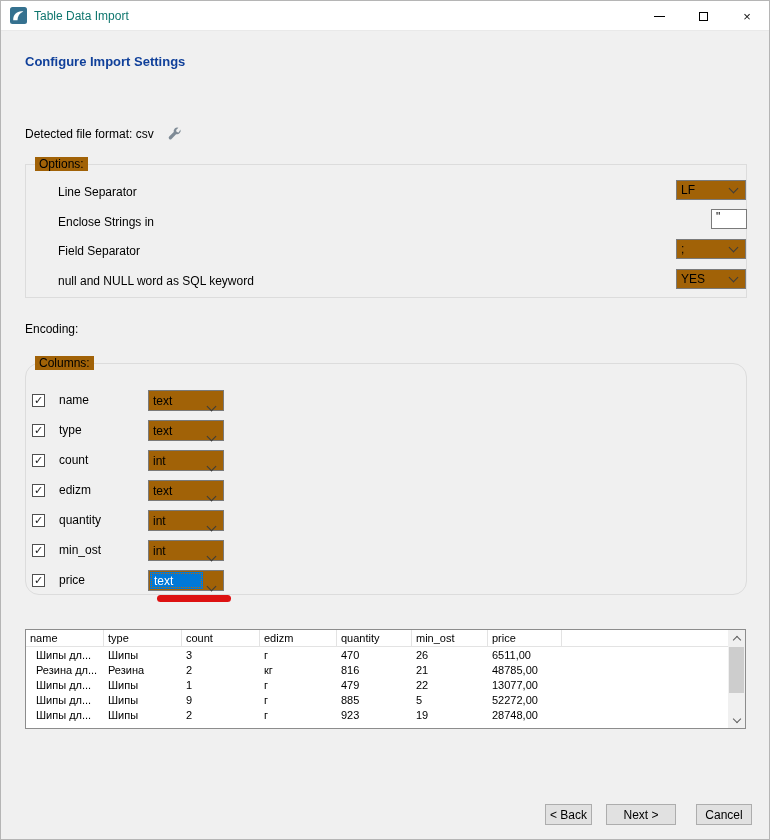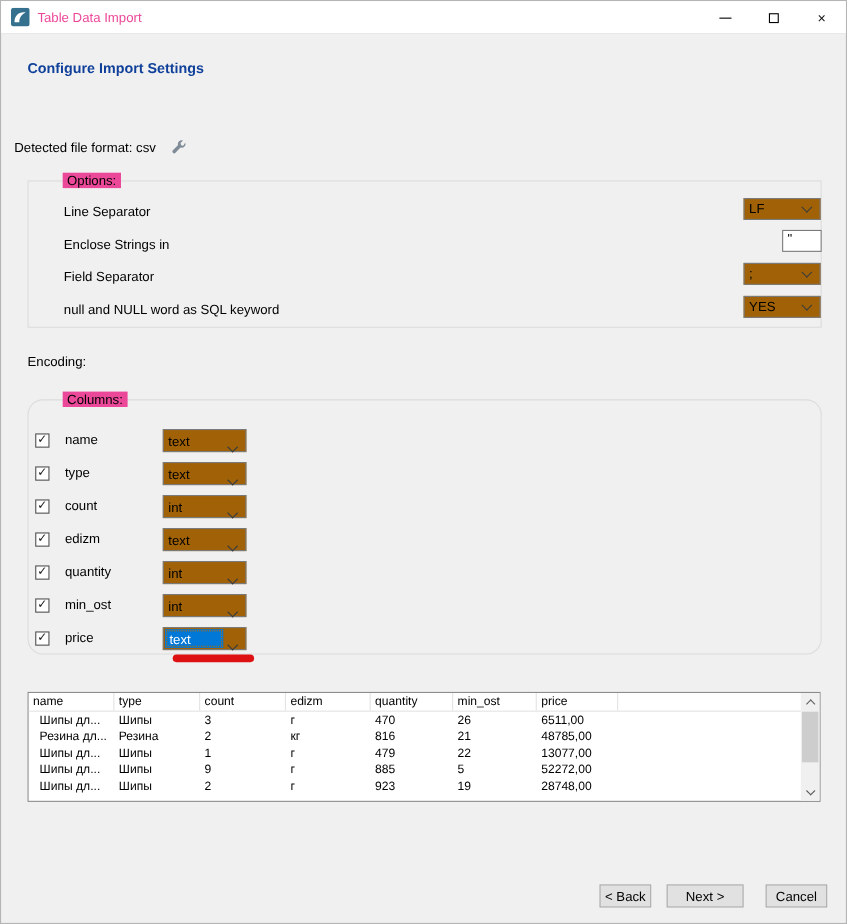--- a/index.html
+++ b/index.html
@@ -7,33 +7,33 @@
   body { font-family:"Liberation Sans","DejaVu Sans",sans-serif; }
   .window{
     position:relative; width:770px; height:840px; background:#f0f0f0;
     border:1px solid #b5b5b5; overflow:hidden; margin:0 auto;
     font-size:12px; color:#000;
   }
   
   .titlebar{ position:absolute; top:0; left:0; width:100%; height:30px;
     background:#ffffff; border-bottom:1px solid #e9e9e9; display:flex; align-items:center; }
   .app-icon{ width:17px; height:17px; margin-left:9px; flex:0 0 auto; }
-  .title-text{ margin-left:7px; font-size:12px; color:#ec4899; }
+  .title-text{ margin-left:7px; font-size:12px; color:#0f766e; }
   .win-controls{ position:absolute; right:0; top:0; height:30px; display:flex; }
   .wbtn{ width:44px; height:30px; display:flex; align-items:center; justify-content:center; color:#111; }
   .glyph-min{ width:11px; height:1px; background:#000; display:block; }
   .glyph-max{ width:9px; height:9px; border:1px solid #000; display:block; }
   .glyph-close{ font-size:13px; line-height:1; }
   
   .heading{ position:absolute; left:24px; top:53px; font-size:13px; font-weight:bold; color:#10409a; }
-  .detected-row{ position:absolute; left:12px; top:124px; display:flex; align-items:center; gap:12px;justify-content:center; }
+  .detected-row{ position:absolute; left:24px; top:124px; display:flex; align-items:center; gap:12px;justify-content:center; }
   .wrench-icon{ width:17px; height:17px; }
   
   .groupbox{ position:absolute; border:1px solid #dcdcdc; background:transparent; }
-  .groupbox .gb-label{ position:absolute; top:-8px; left:9px; background:#ec4899; padding:0 4px; font-size:12px;margin-left:22px; }
+  .groupbox .gb-label{ position:absolute; top:-8px; left:9px; background:#a16207; padding:0 4px; font-size:12px; }
   .options-group{ left:24px; top:163px; width:722px; height:134px; }
   .columns-group{ left:24px; top:362px; width:722px; height:232px;border-radius:14px; }
   .opt-label{ position:absolute; left:32px; height:16px; line-height:16px; }
   
   .combo{ position:absolute; height:20px; background:#a16207; border:1px solid #7a7a7a;
     display:flex; align-items:center; justify-content:space-between; cursor:default; }
   .combo .cval{ flex:1 1 auto; align-self:stretch; display:flex; align-items:center;
     padding-left:4px; font-size:12px; white-space:nowrap; overflow:hidden; }
   .chev{ flex:0 0 auto; width:7px; height:7px; border-right:1px solid #3c3c3c; border-bottom:1px solid #3c3c3c;
     transform:rotate(45deg); margin:-4px 8px 0 4px; }

